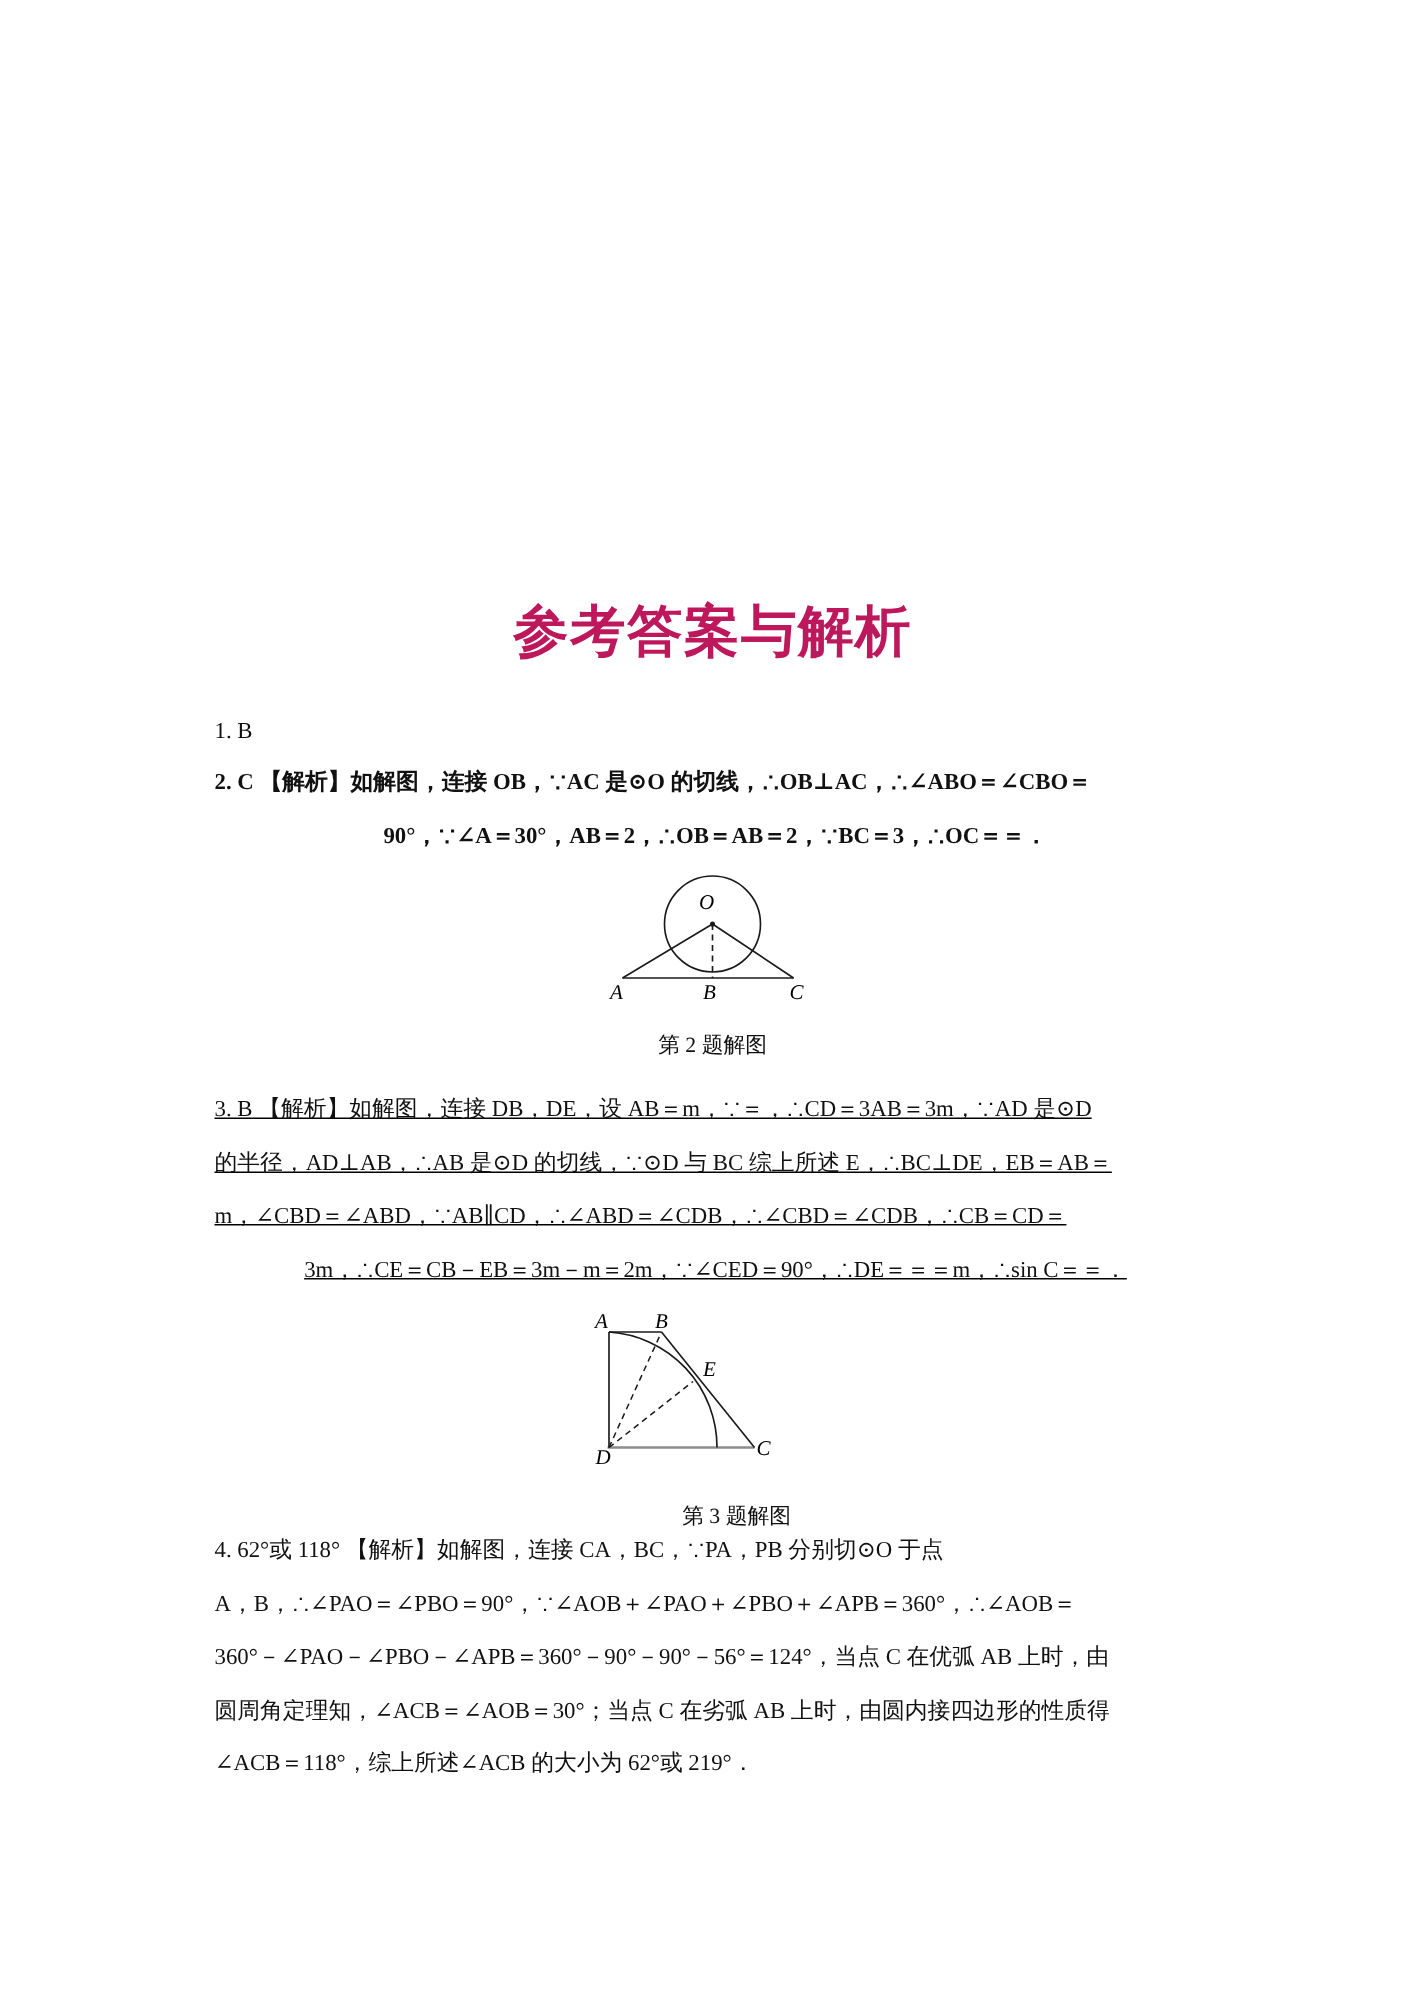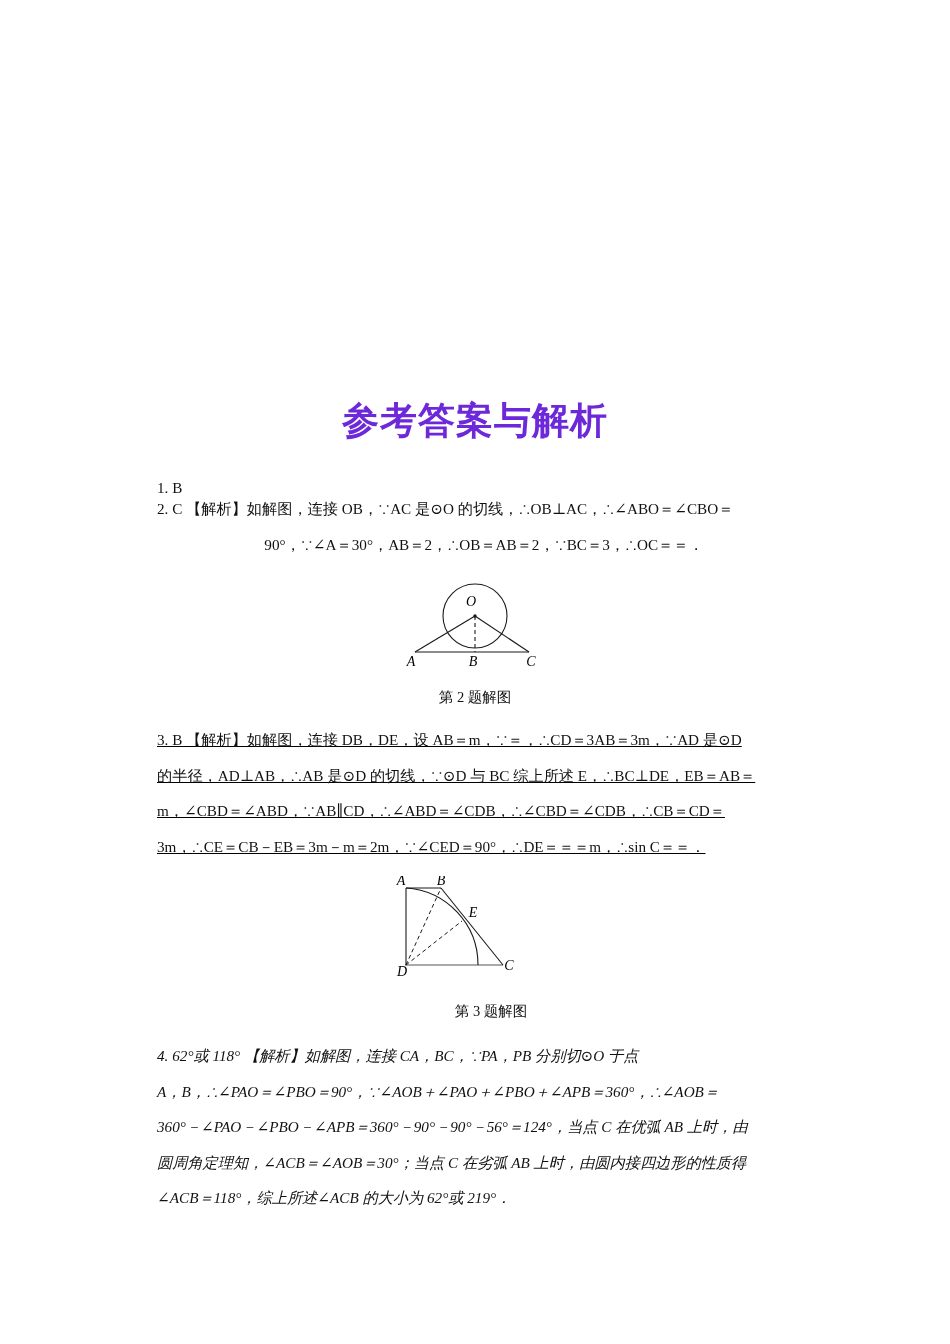--- a/index.html
+++ b/index.html
@@ -28,37 +28,37 @@
     position: absolute;
     left: 0;
     top: 398px;
     width: 950px;
     text-align: center;
     font-family: "DejaVu Sans", "Liberation Sans", sans-serif;
     font-size: 37px;
     font-weight: bold;
     letter-spacing: 1px;
     line-height: 46px;
-    color: #6d28d9;
+    color: #be185d;
   }
 
   
   .content {
     position: absolute;
     left: 143px;
     top: 470px;
     width: 668px;
   }
 
   .para {
     font-size: 15.2px;
     line-height: 35.5px;
     text-align: justify;
     text-justify: inter-ideograph;
-    margin: 0 0 0 14px;
+    margin: 0 0 0 0;
     color: #111;
   }
 
   .para.loose {
     text-align: justify;
   }
 
   
   .figure-wrap {
     position: absolute;
@@ -96,21 +96,21 @@
 <body>
 
 <div class="page">
 
   <div class="doc-title">参考答案与解析</div>
 
   <div class="content" style="top:470px;">
     <p class="para">1. B</p>
   </div>
 
-  <div class="content" style="top:491px;">
+  <div class="content" style="top:504px;font-weight:bold;">
     <p class="para">2. C 【解析】如解图，连接 OB，∵AC 是⊙O 的切线，∴OB⊥AC，∴∠ABO＝∠CBO＝</p>
     <p class="para" style="text-align:center;">90°，∵∠A＝30°，AB＝2，∴OB＝AB＝2，∵BC＝3，∴OC＝＝．</p>
   </div>
 
   <div class="fig-svg-holder" style="top:578px;">
     <svg class="fig-center" width="180" height="92" viewBox="0 0 180 92">
 
       <circle cx="90" cy="38" r="32" fill="none" stroke="#1a1a1a" stroke-width="1.1"></circle>
 
       <circle cx="90" cy="38" r="1.7" fill="#1a1a1a"></circle>
@@ -131,21 +131,21 @@
   </div>
 
   <div class="figure-wrap" style="top:686px;">
     <div class="fig-caption">第 2 题解图</div>
   </div>
 
   <div class="content" style="top:722px;text-decoration:underline;">
     <p class="para">3. B 【解析】如解图，连接 DB，DE，设 AB＝m，∵＝，∴CD＝3AB＝3m，∵AD 是⊙D</p>
     <p class="para">的半径，AD⊥AB，∴AB 是⊙D 的切线，∵⊙D 与 BC 综上所述 E，∴BC⊥DE，EB＝AB＝</p>
     <p class="para">m，∠CBD＝∠ABD，∵AB∥CD，∴∠ABD＝∠CDB，∴∠CBD＝∠CDB，∴CB＝CD＝</p>
-    <p class="para" style="text-align:left;">3m，∴CE＝CB－EB＝3m－m＝2m，∵∠CED＝90°，∴DE＝＝＝m，∴sin C＝＝．</p>
+    <p class="para" style="text-align:center;">3m，∴CE＝CB－EB＝3m－m＝2m，∵∠CED＝90°，∴DE＝＝＝m，∴sin C＝＝．</p>
   </div>
 
   <div class="fig-svg-holder" style="top:876px;">
     <svg class="fig-center" width="180" height="100" viewBox="0 0 180 100">
 
       <line x1="20" y1="89" x2="118" y2="89" stroke="#8d8d8d" stroke-width="1.6"></line>
 
       <line x1="21" y1="12" x2="21" y2="89" stroke="#1a1a1a" stroke-width="1.1"></line>
 
       <line x1="21" y1="12" x2="56" y2="12" stroke="#1a1a1a" stroke-width="1.1"></line>
@@ -163,21 +163,21 @@
       <text class="lbl" x="88" y="41" text-anchor="middle">E</text>
       <text class="lbl" x="124" y="94" text-anchor="middle">C</text>
       <text class="lbl" x="17" y="100" text-anchor="middle">D</text>
     </svg>
   </div>
 
   <div class="figure-wrap" style="top:1000px;padding-left:16px;">
     <div class="fig-caption">第 3 题解图</div>
   </div>
 
-  <div class="content" style="top:1038px;font-style:italic;">
+  <div class="content" style="top:1016px;">
     <p class="para loose">4. 62°或 118° 【解析】如解图，连接 CA，BC，∵PA，PB 分别切⊙O 于点</p>
     <p class="para loose">A，B，∴∠PAO＝∠PBO＝90°，∵∠AOB＋∠PAO＋∠PBO＋∠APB＝360°，∴∠AOB＝</p>
     <p class="para loose">360°－∠PAO－∠PBO－∠APB＝360°－90°－90°－56°＝124°，当点 C 在优弧 AB 上时，由</p>
     <p class="para loose">圆周角定理知，∠ACB＝∠AOB＝30°；当点 C 在劣弧 AB 上时，由圆内接四边形的性质得</p>
     <p class="para" style="text-align:left;">∠ACB＝118°，综上所述∠ACB 的大小为 62°或 219°．</p>
   </div>
 
 </div>
 
 </body></html>

